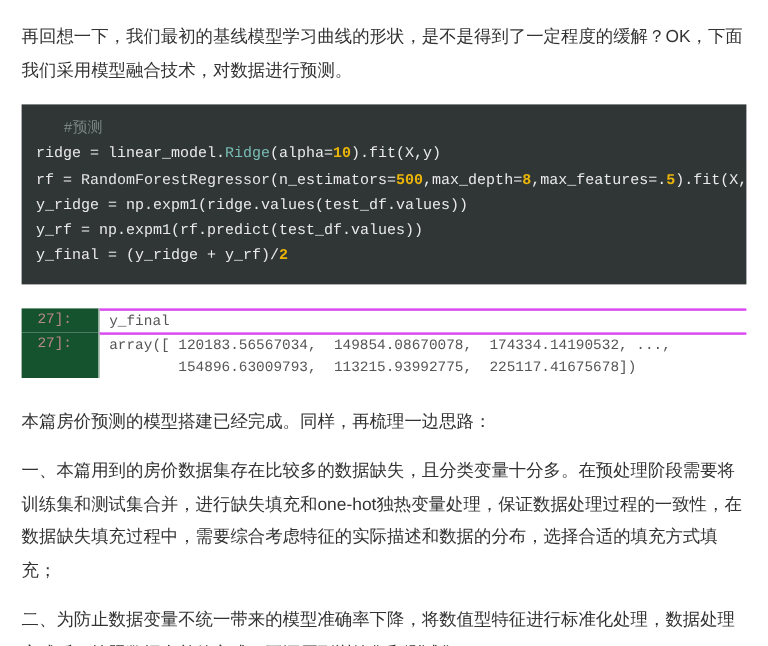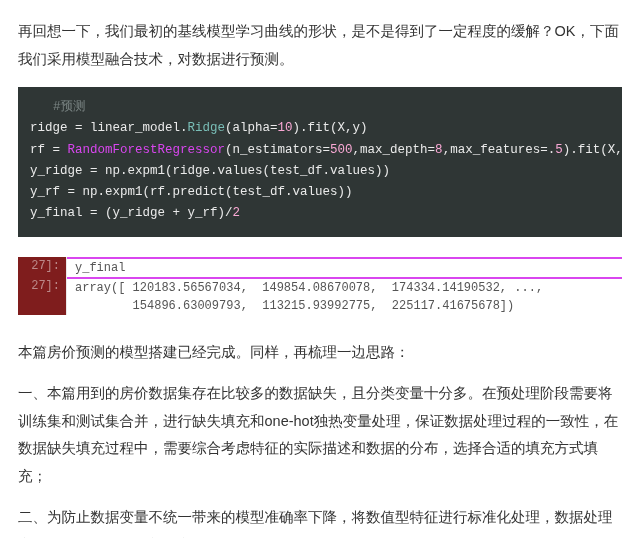--- a/index.html
+++ b/index.html
@@ -19,38 +19,38 @@
     font-family: Consolas, "Courier New", monospace;
     font-size: 12.5px;
     line-height: 1.7;
     padding: 10px 12px 12px 12px;
     margin: 0 0 20px 0;
     white-space: pre;
     overflow: hidden;
   }
   .comment { color: #7b8584; margin-left: 23px; }
   .member  { color: #79bdb6; }
-  .num     { color: #f9a8d4; }
-  .cls     { color: #d946ef; margin-top: 48px; }
+  .num     { color: #eab308; font-weight: bold; }
+  .cls     { color: #e5e5e5; margin-top: 48px; }
   .out-block {
     font-family: Consolas, "Courier New", monospace;
     font-size: 12px;
     color: #666;
     line-height: 1.5;
     margin: 0 0 24px 0;
   }
   .out-row { display: flex; }
   .out-gutter {
     width: 42px;
     color: #b88;
     text-align: right;
-    padding-right: 6px;
+    padding-right: 22px;
     flex: 0 0 auto;
     border-right: 1px solid #e8e8e8;
-    background: #7f1d1d;
+    background: #14532d;
   }
   .out-body {
     padding-left: 8px;
     white-space: pre;
     color: #555;
     border-top: 2px solid #d946ef;
     flex: 1;
   }
   p { margin: 0 0 14px 0; }
   .section { margin-bottom: 14px; }

